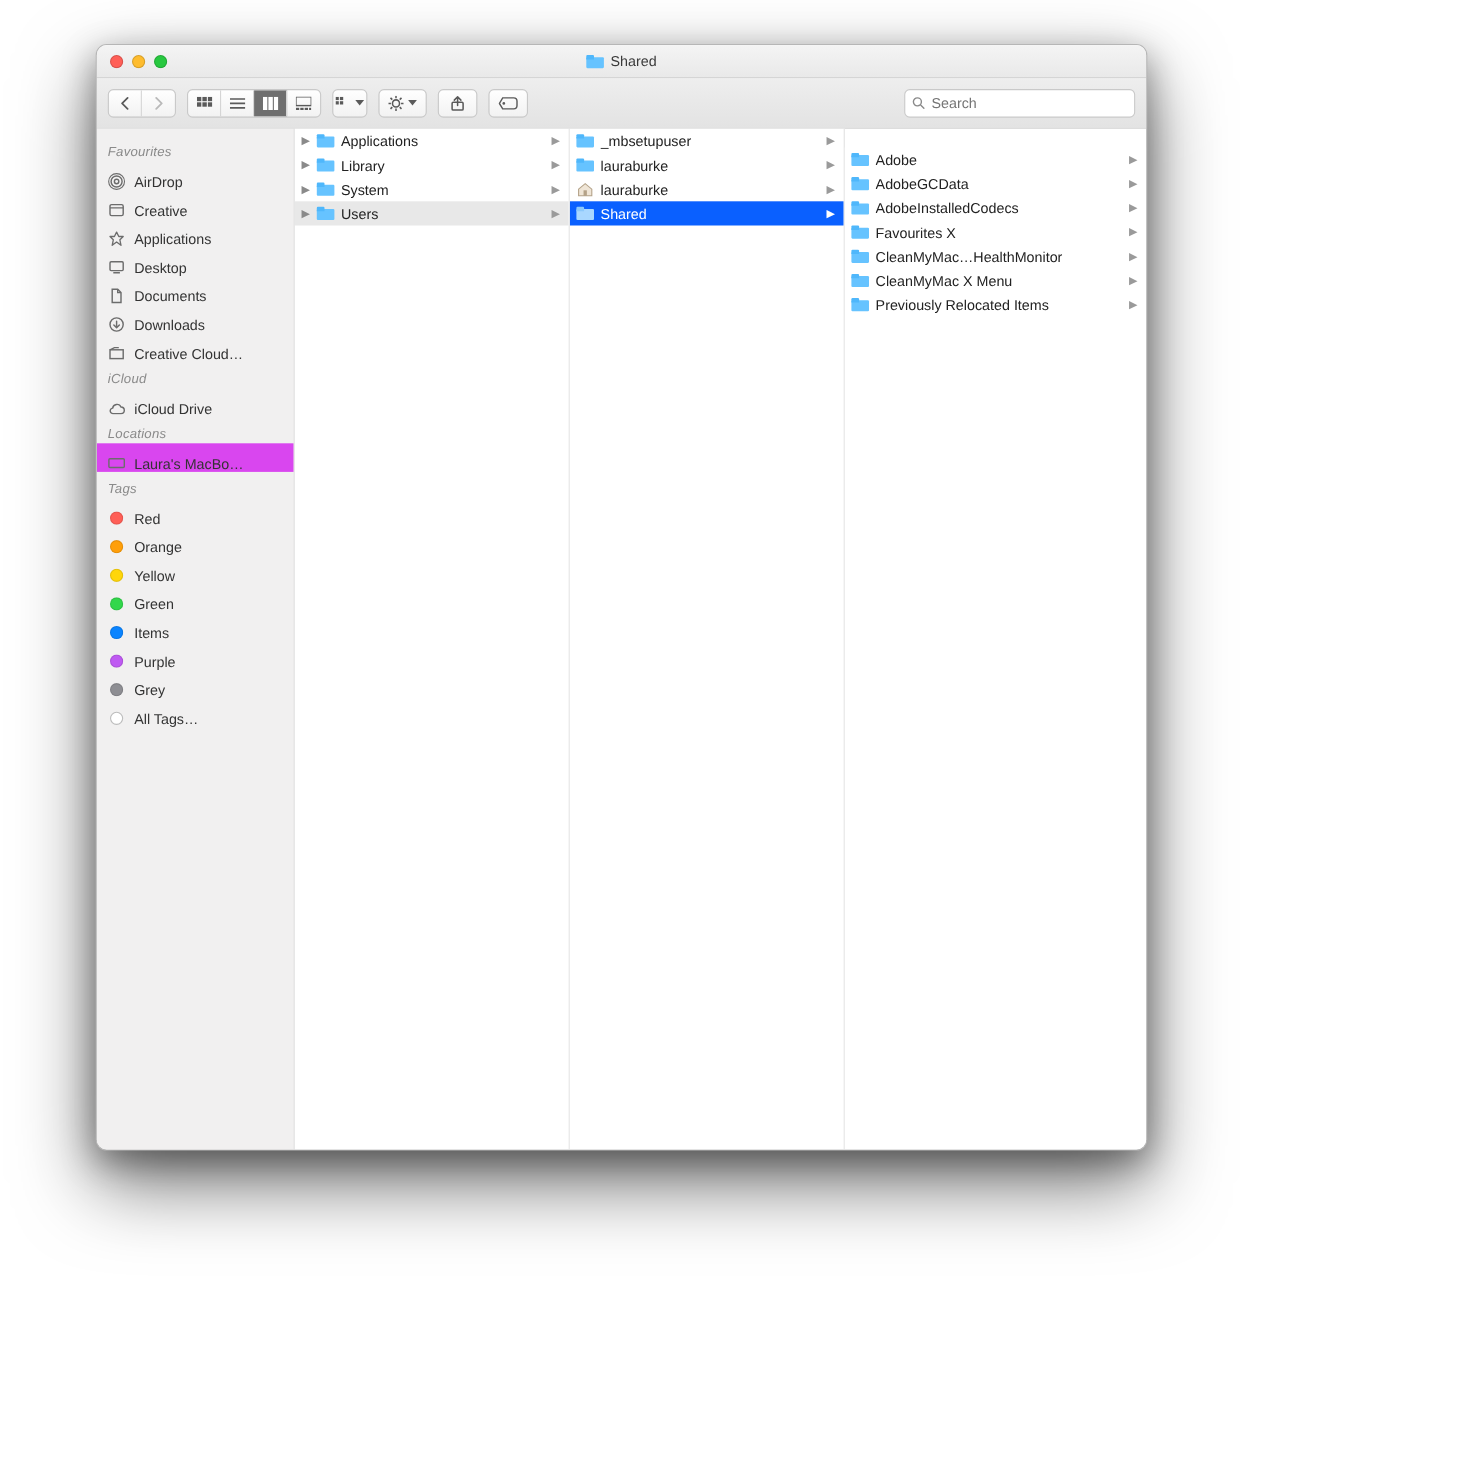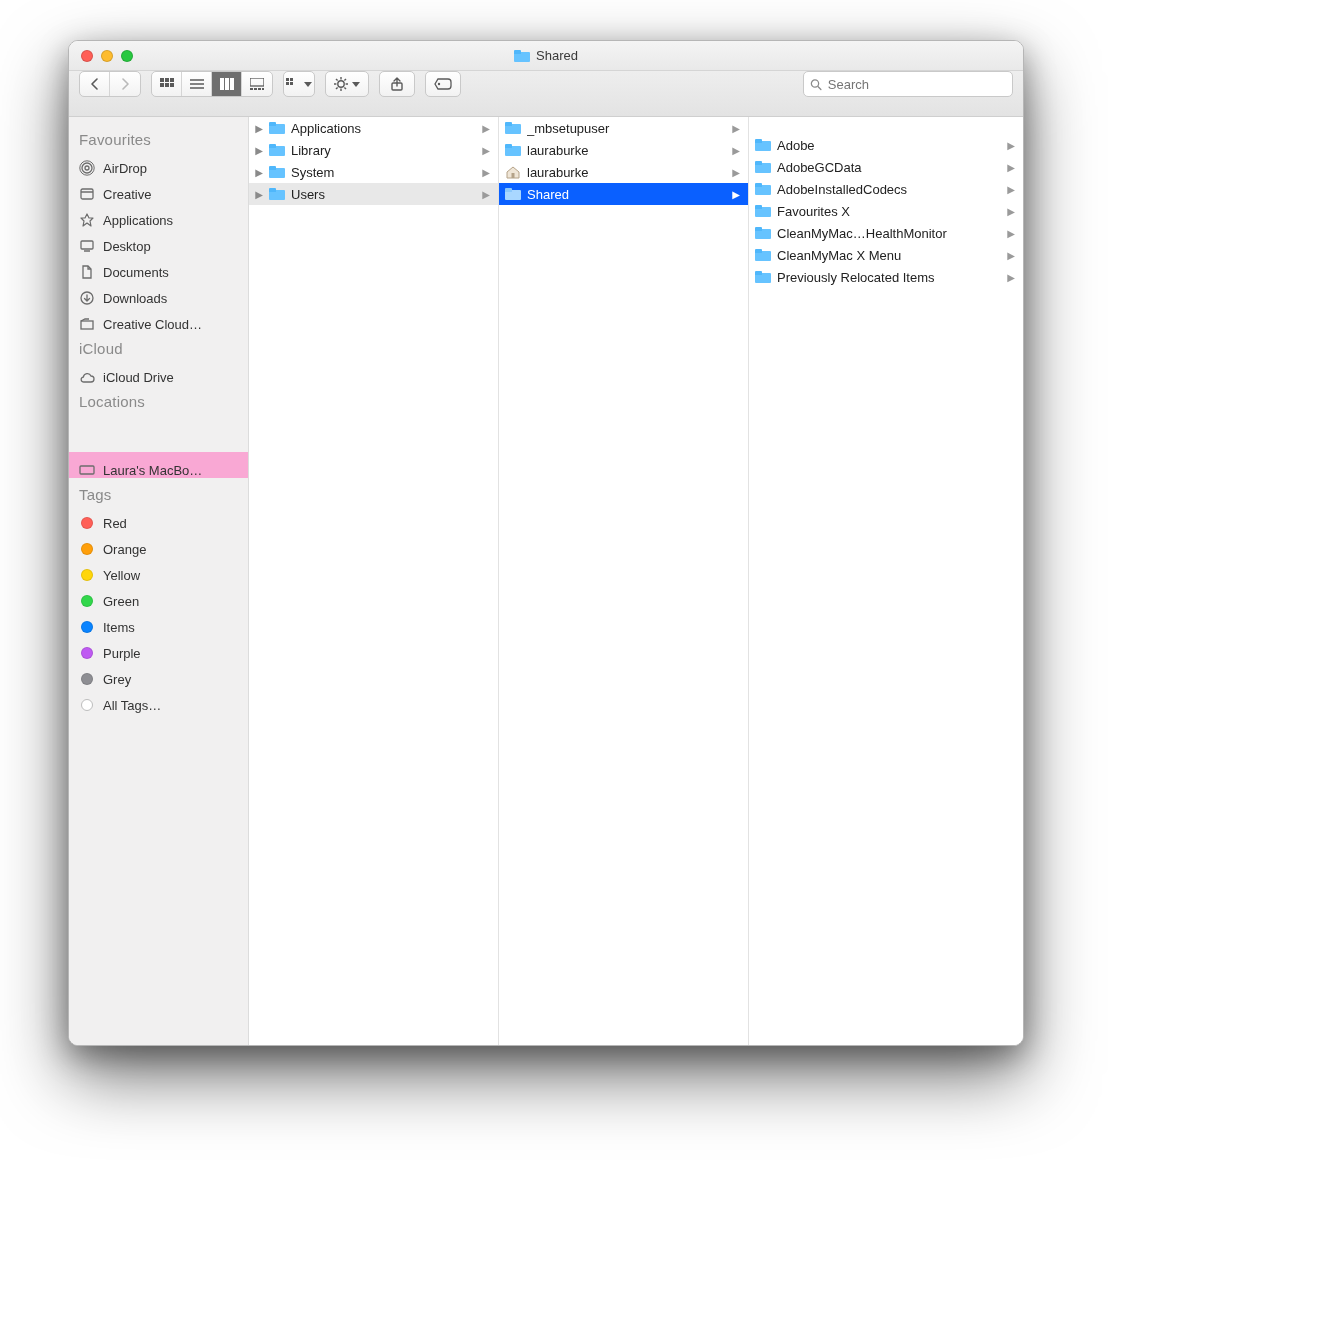--- a/index.html
+++ b/index.html
@@ -4,21 +4,21 @@
 <style>
   * { box-sizing: border-box; margin: 0; padding: 0; }
   html, body { width: 1340px; height: 1337px; font-family: -apple-system, "Helvetica Neue", Helvetica, Arial, sans-serif; background: transparent; }
   .stage {
     position: relative;
     width: 1340px; height: 1337px;
     display: flex; align-items: flex-start; justify-content: flex-start;
   }
   .window {
     position: absolute;
-    left: 68px; top: 40px;
+    left: 87px; top: 40px;
     width: 956px; height: 1006px;
     background: #ffffff;
     border: 1px solid #b6b6b6;
     border-radius: 10px;
     box-shadow: 0 30px 70px rgba(0,0,0,.55), 0 10px 30px rgba(0,0,0,.35);
     overflow: hidden;
     display: flex; flex-direction: column;
   }
 
   
@@ -49,21 +49,21 @@
   }
   .folder-glyph::after {
     content:""; position:absolute; left:0; top:0; width:7px; height:4px; background:#4fb7fb; border-radius:1px 1px 0 0;
   }
 
   
   .toolbar {
     height: 46px;
     background: linear-gradient(#eeeeee, #e3e3e3);
     border-bottom: 1px solid #cfcfcf;
-    display: flex; align-items: flex-start; padding: 0 10px; gap: 10px;
+    display: flex; align-items: center; padding: 0 10px; gap: 10px;
   }
   .segmented, .tb-btn {
     display: inline-flex; align-items: center; justify-content: center;
     height: 26px; background: linear-gradient(#ffffff,#f2f2f2);
     border: 1px solid #c9c9c9; border-radius: 5px;
     box-shadow: 0 1px 0 rgba(255,255,255,.6) inset;
   }
   .segmented { padding: 0; overflow: hidden; }
   .seg {
     height: 100%; min-width: 30px;
@@ -88,27 +88,27 @@
 
   
   .body {
     flex:1; display:flex; min-height:0;
   }
   .sidebar {
     width: 180px; background:#f1f0f0; border-right:1px solid #dcdcdc;
     overflow-y:auto; font-size:13px; color:#333;
     padding-top:6px;
   }
-  .sb-head { font-size:15px; color:#8a8a8a; padding: 8px 10px 2px 10px; letter-spacing:.2px; }
+  .sb-head { font-size:12px; color:#8a8a8a; padding: 8px 10px 2px 10px; letter-spacing:.2px;font-style:italic; }
   .sb-item {
     display:flex; align-items:flex-end; gap:8px; height:26px; padding:0 10px;
     color:#333; cursor:default; white-space:nowrap; overflow:hidden; text-overflow:ellipsis;
   }
   .sb-item .ic { width:16px; height:16px; display:inline-flex; align-items:center; justify-content:center; color:#6c6c6c; }
-  .sb-item.selected { background:#f9a8d4;margin-top:40px; }
+  .sb-item.selected { background:#d946ef; }
   .tag-dot { width:12px; height:12px; border-radius:50%; border:1px solid rgba(0,0,0,.1); }
   .tag-dot.red{background:#ff5f57}.tag-dot.orange{background:#ff9f0a}.tag-dot.yellow{background:#ffd60a}
   .tag-dot.green{background:#32d74b}.tag-dot.blue{background:#0a84ff}.tag-dot.purple{background:#bf5af2}
   .tag-dot.grey{background:#8e8e93}
   .tag-all { width:12px;height:12px;border-radius:50%;border:1.5px solid #bdbdbd; background:#fff; }
 
   .columns { flex:1; display:flex; min-width:0; }
   .column {
     flex:1 1 0; min-width:0; border-right:1px solid #e2e2e2;
     background:#fff; overflow-y:auto; font-size:13px; color:#222;

